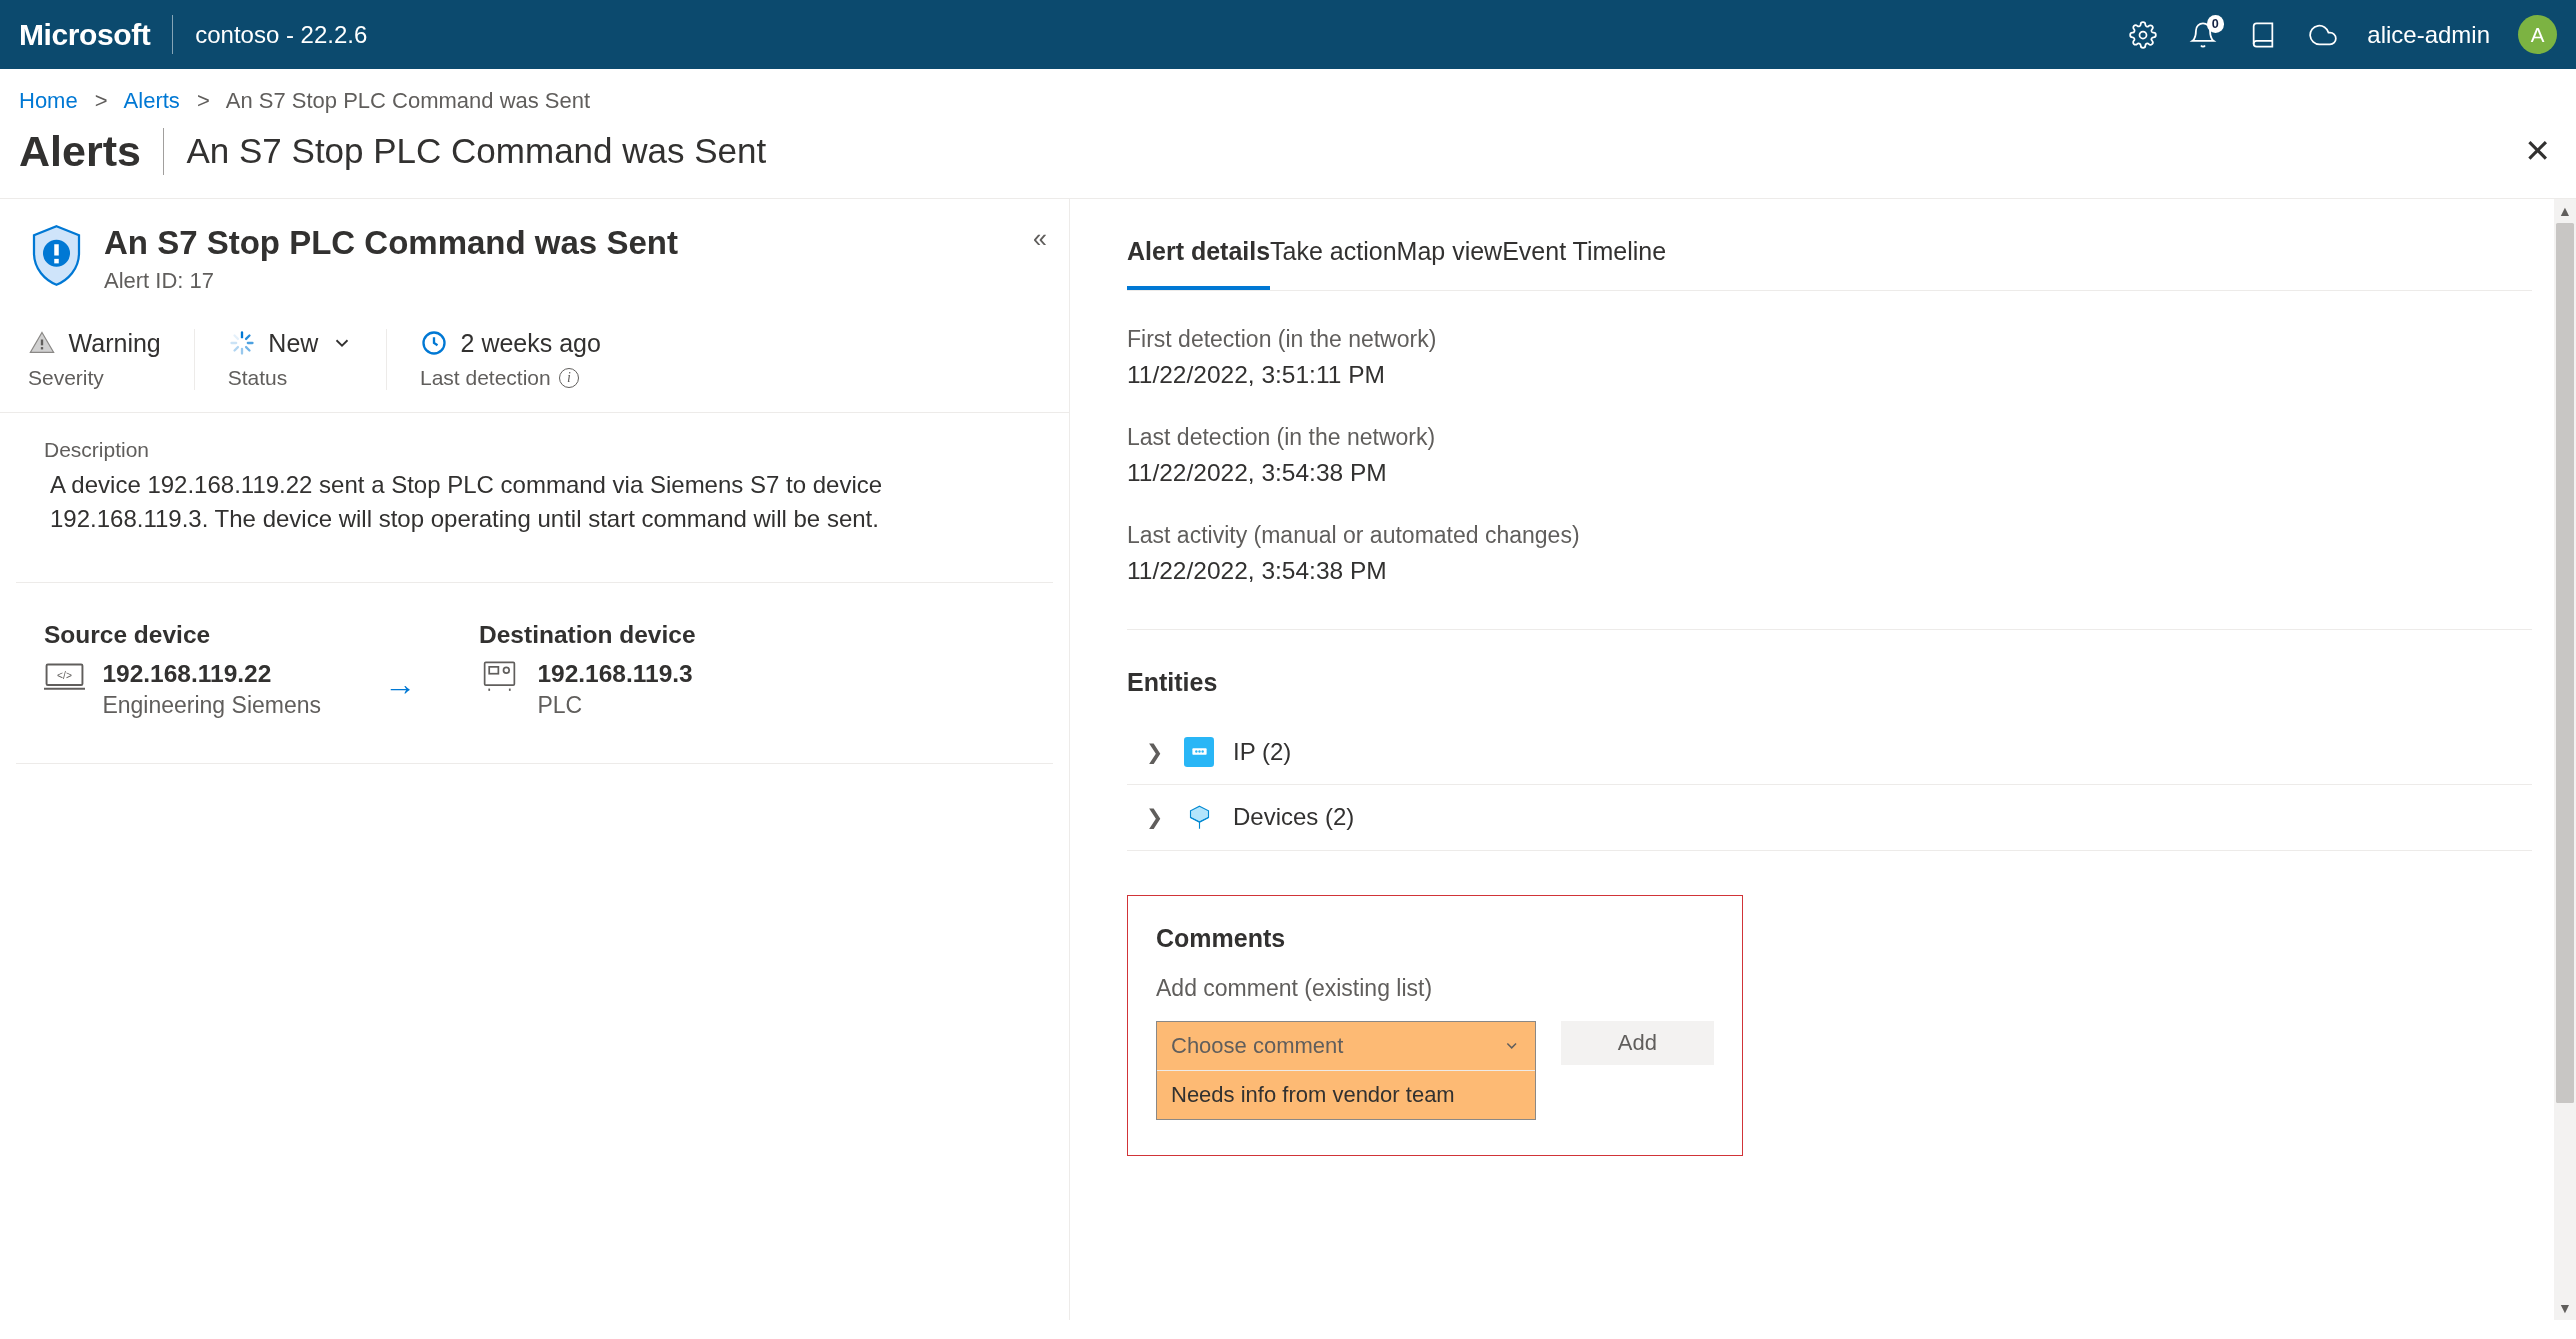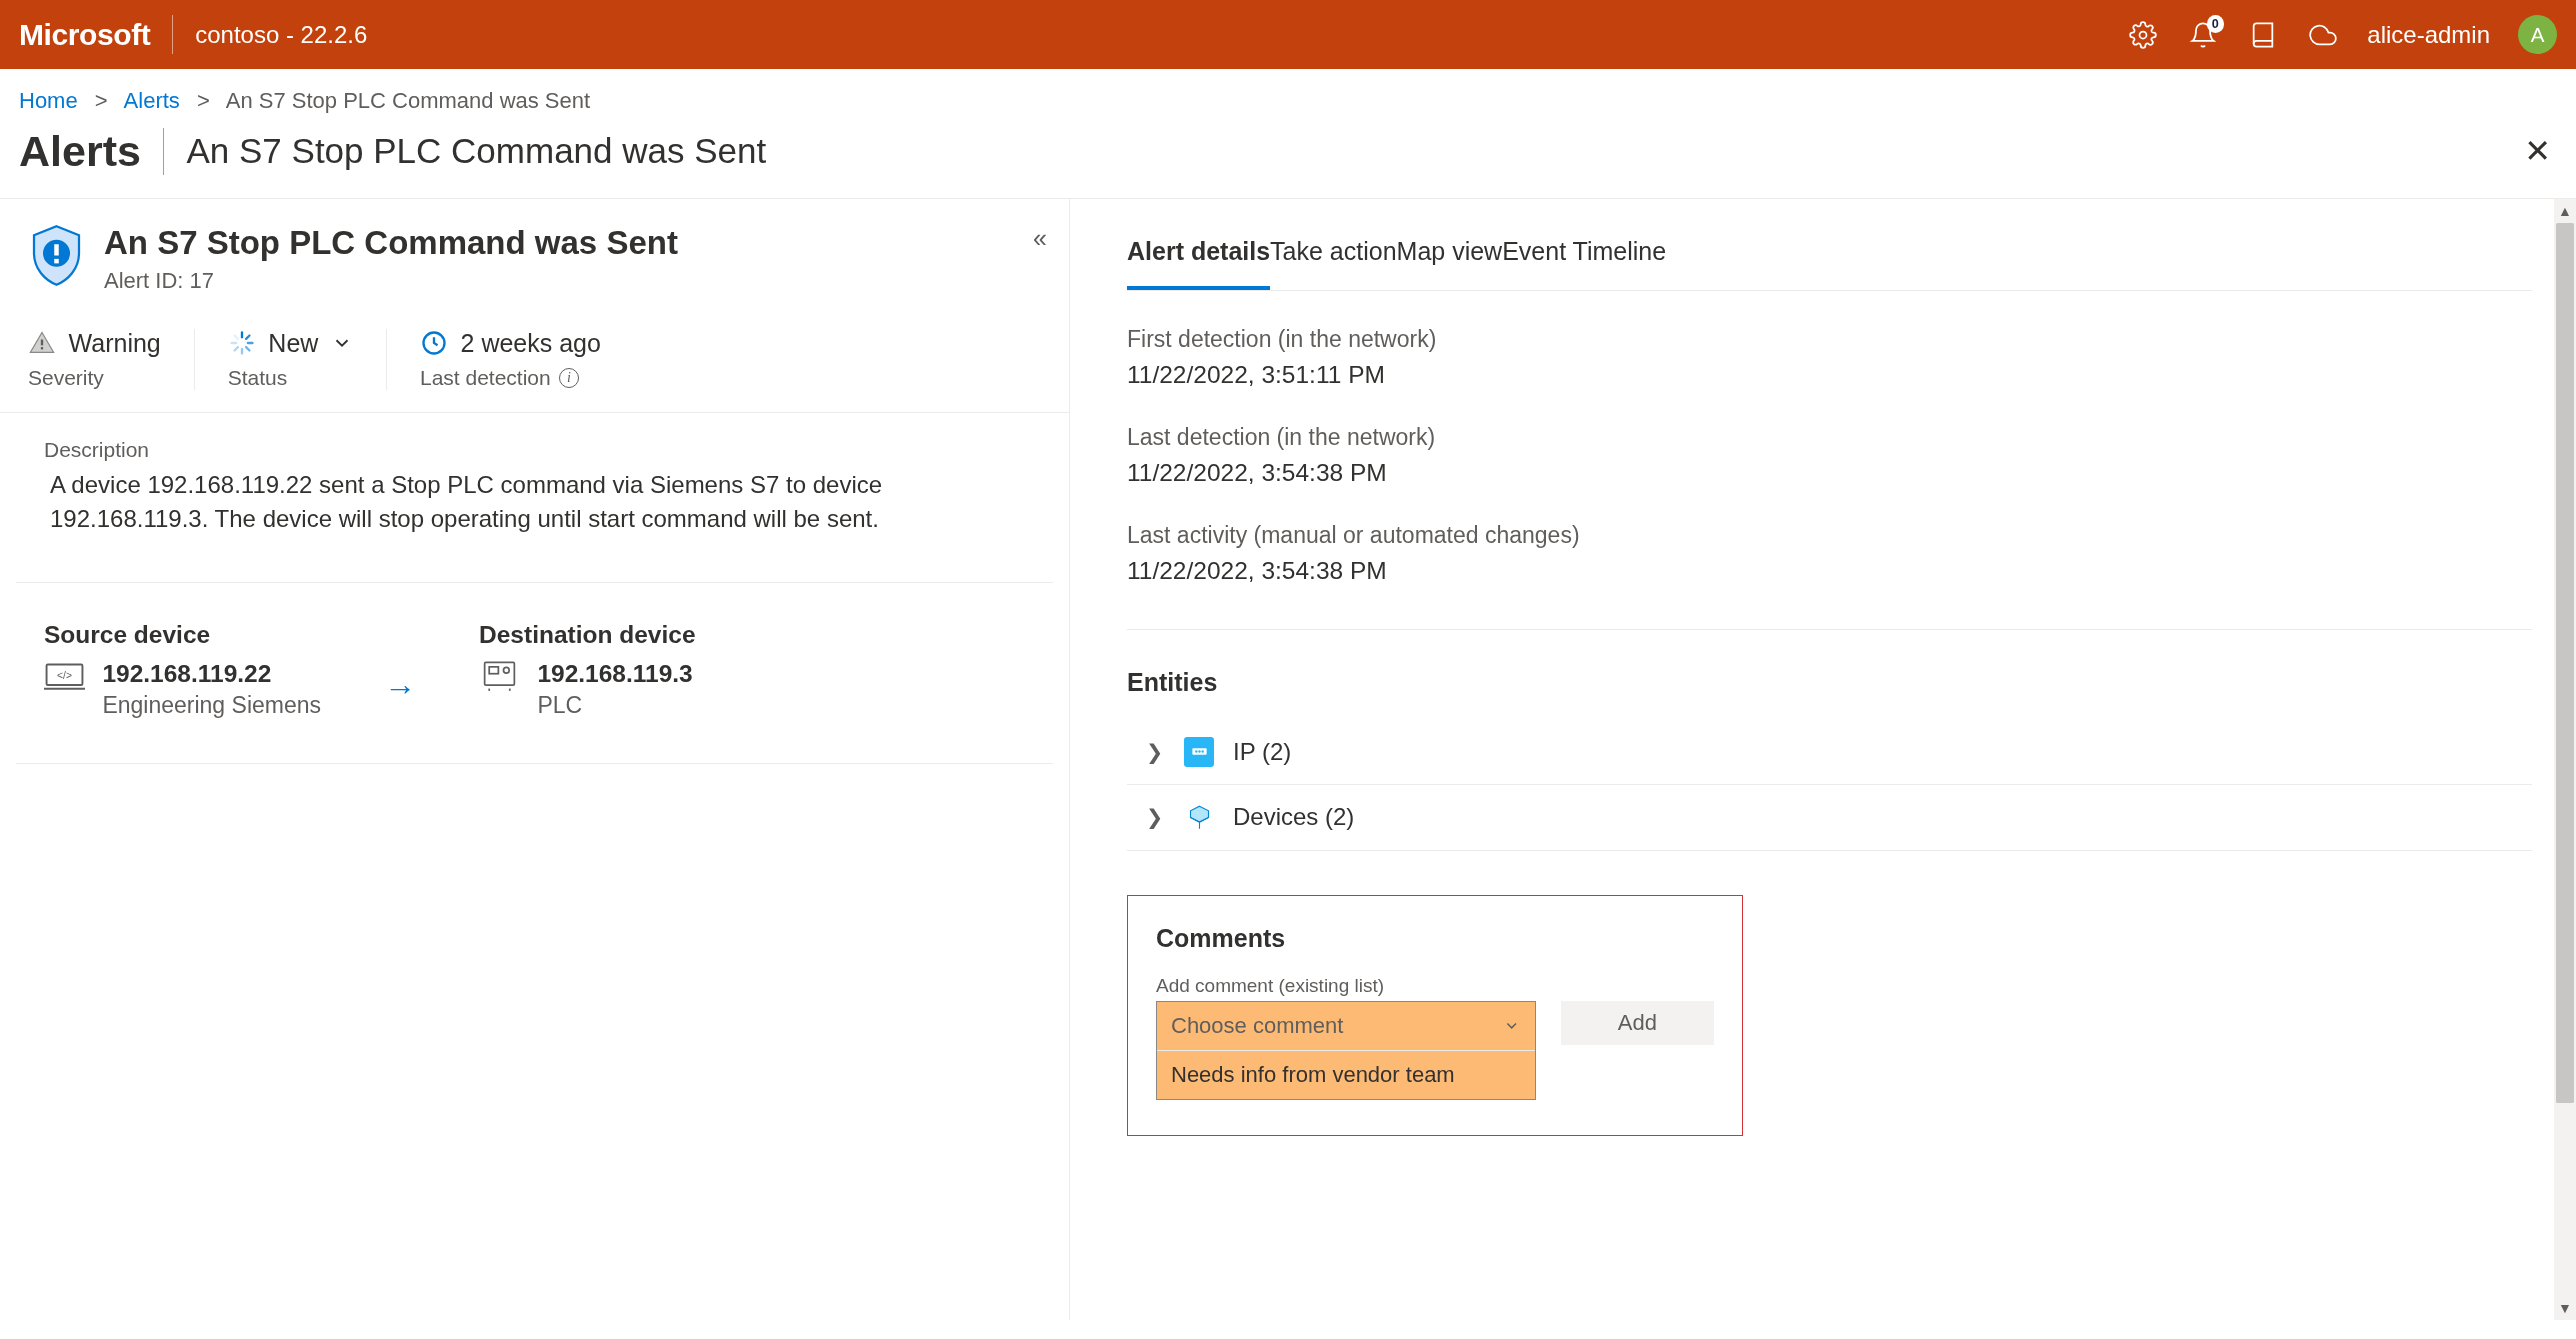--- a/index.html
+++ b/index.html
@@ -7,21 +7,21 @@
     font-family: "Segoe UI", Arial, sans-serif;
     font-size: 11px;
     color: #323130;
     background: #fff;
     width: 2576px;
     height: 1340px;
     transform-origin: top left;
   }
   
   .topnav {
-    background: #c2410c;
+    background: #0c4a6e;
     height: 69px;
     display: flex;
     align-items: center;
     padding: 0 19px;
     color: #fff;
   }
   .ms-logo { font-size: 30px; font-weight: 600; letter-spacing: -0.4px; }
   .vbar { width: 0.8px; height: 39px; background: rgba(255,255,255,0.5); margin: 0 22px; }
   .tenant { font-size: 24px; color: #fff; font-weight: 300; text-align: center; }
   .topnav-spacer { flex: 1; }
@@ -184,21 +184,21 @@
   .entity-ico { width: 30px; height: 30px; border-radius: 3.2px; display: flex; align-items: center; justify-content: center; }
 
   
   .comments-box {
     border: 1.6px solid #d13438;
     padding: 28px 28px 35px 28px;
     margin-top: 44px;
     width: 616px;
   }
   .comments-box .section-head { margin-top: 0; }
-  .add-label { font-size: 19px; color: #605e5c; margin-bottom: 4px; }
+  .add-label { font-size: 23px; color: #605e5c; margin-bottom: 19px; }
   .comment-controls { display: flex; gap: 25px; align-items: flex-start; }
   .combo {
     width: 384px;
     border: 0.8px solid #8a8886;
     font-size: 22px;
     position: relative;
     background: #fdba74;
   }
   .combo-sel {
     padding: 11px 14px;

